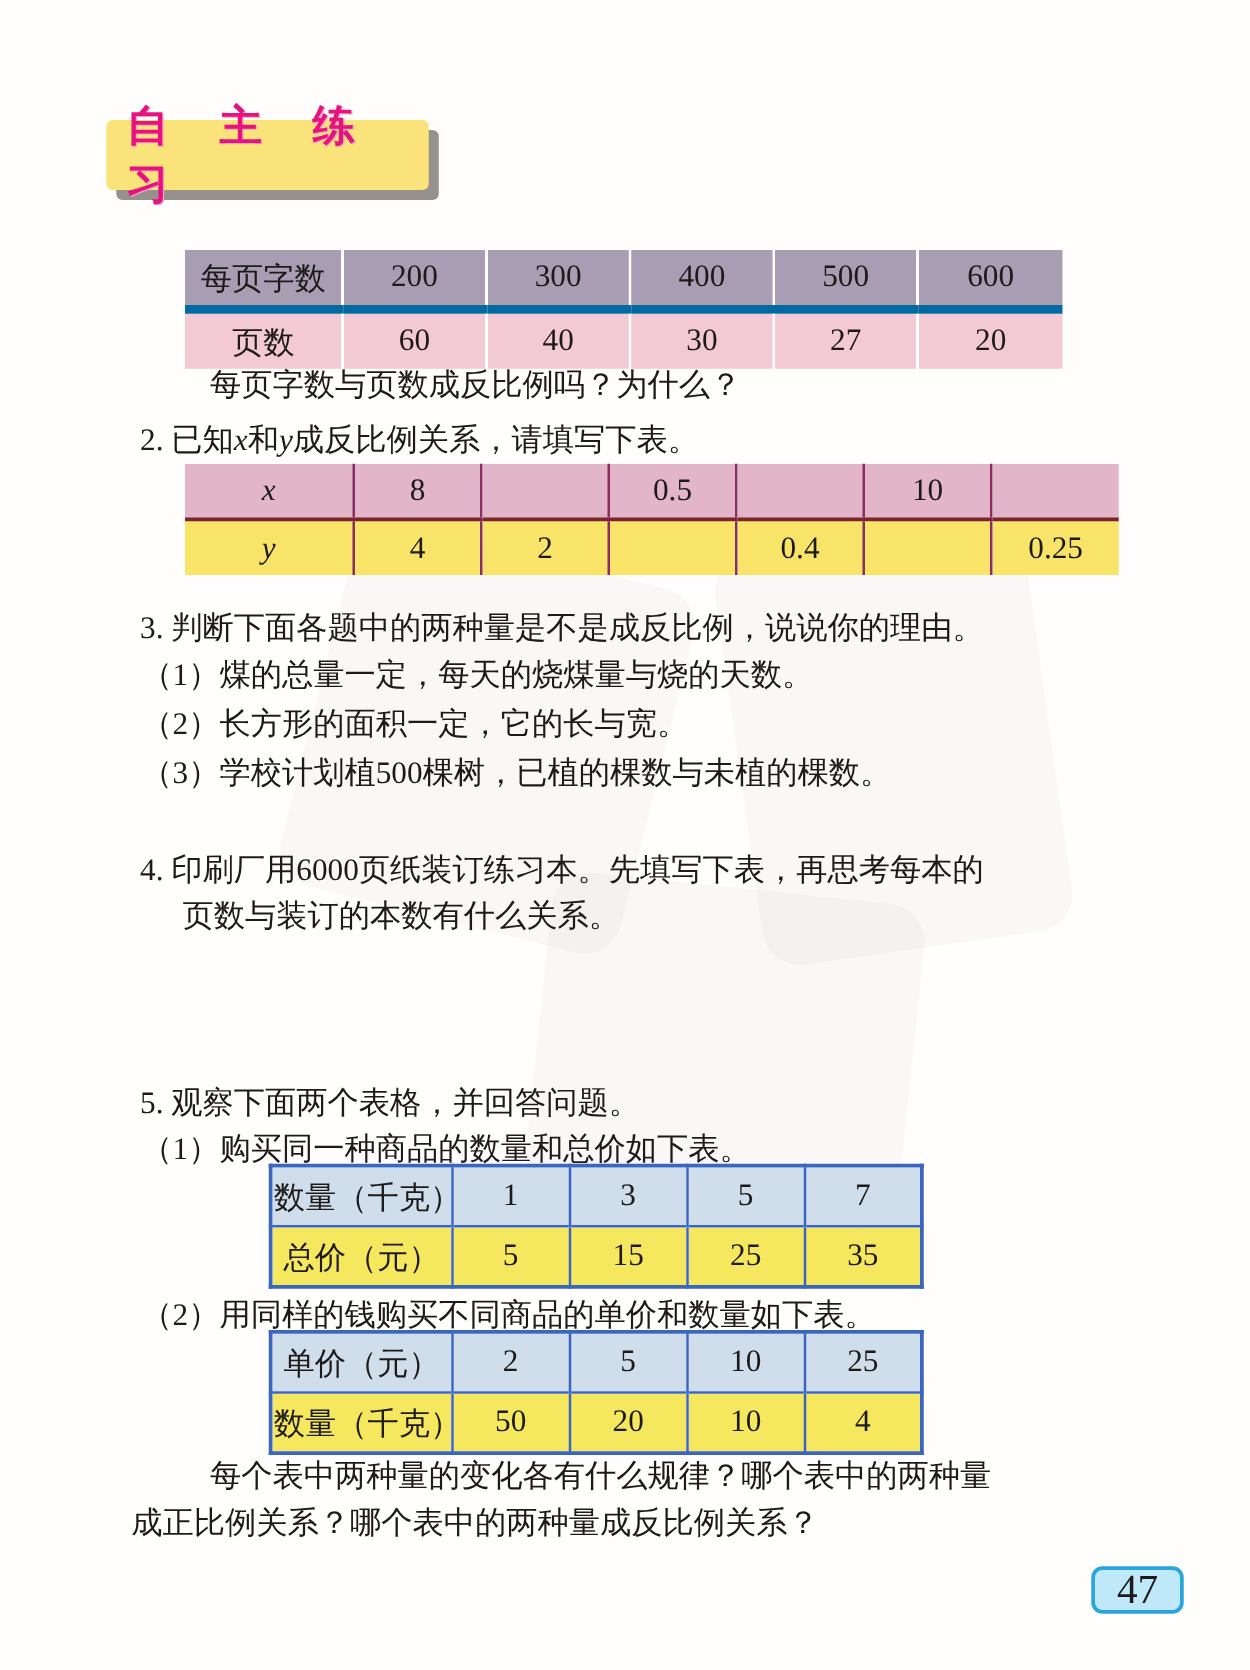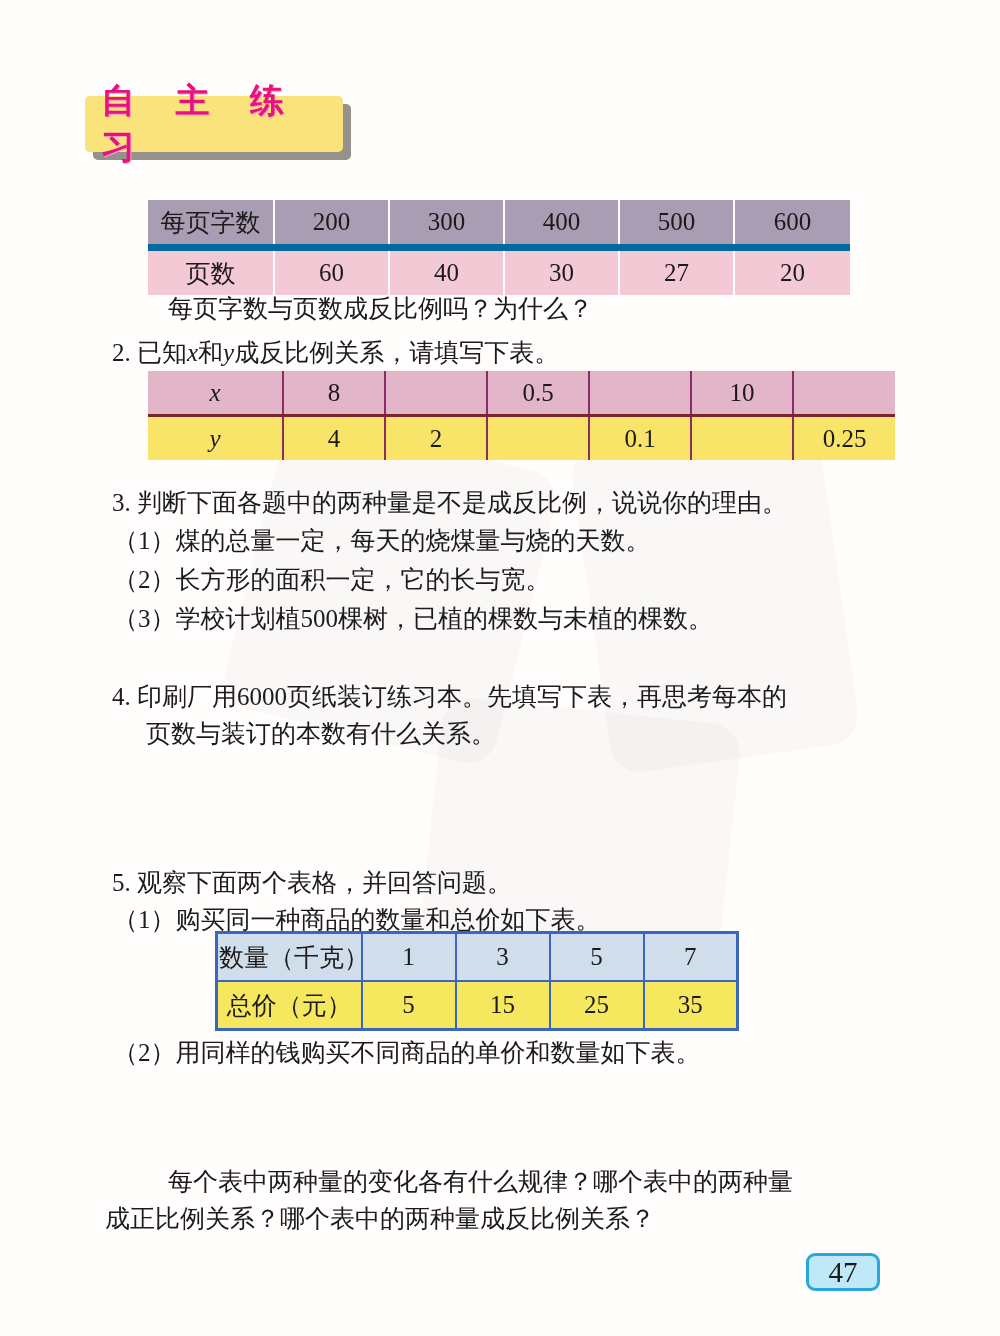--- a/index.html
+++ b/index.html
@@ -77,25 +77,25 @@
   .t5{width:521px;border:3px solid var(--t5-border);padding-left:44px;}
   .t5 td{height:44px;border-left:2px solid var(--t5-border);}
   .t5 td:first-child{border-left:none;}
   .t5 tr.r1 td{background:var(--t5-row1);}
   .t5 tr.r2 td{background:var(--t5-row2);border-top:2px solid var(--t5-border);}
   .t5a{left:215px;top:931px;}
   .t5b{left:215px;top:1064px;}
 
   
   .pagebadge{
-    left:806px;top:1253px;width:68px;height:32px;
+    left:873px;top:1253px;width:68px;height:32px;
     background:var(--pagebadge-bg);
     border:3px solid var(--pagebadge-border);border-radius:9px;
     display:flex;align-items:center;justify-content:center;
-    font-size:29px;
+    font-size:33px;
   }
 </style>
 </head>
 <body>
 
 <div class="page">
 
   <div class="wm abs" style="left:250px;top:440px;width:280px;height:300px;transform:rotate(14deg);"></div>
   <div class="wm abs" style="left:590px;top:430px;width:250px;height:330px;transform:rotate(-8deg);"></div>
   <div class="wm abs" style="left:430px;top:710px;width:300px;height:260px;transform:rotate(6deg);"></div>
@@ -158,21 +158,21 @@
       <td>0.5</td>
       <td></td>
       <td>10</td>
       <td></td>
     </tr>
     <tr class="r2">
       <td class="ivar">y</td>
       <td>4</td>
       <td>2</td>
       <td></td>
-      <td>0.1</td>
+      <td>0.4</td>
       <td></td>
       <td>0.25</td>
     </tr>
     </tbody>
   </table>
 
   <div class="abs bodytext" style="left:112px;top:486px;">3. 判断下面各题中的两种量是不是成反比例，说说你的理由。</div>
   <div class="abs bodytext" style="left:113px;top:524px;">（1）煤的总量一定，每天的烧煤量与烧的天数。</div>
   <div class="abs bodytext" style="left:113px;top:563px;">（2）长方形的面积一定，它的长与宽。</div>
   <div class="abs bodytext" style="left:113px;top:602px;">（3）学校计划植500棵树，已植的棵数与未植的棵数。</div>
@@ -205,20 +205,45 @@
       <td>5</td>
       <td>15</td>
       <td>25</td>
       <td>35</td>
     </tr>
     </tbody>
   </table>
 
   <div class="abs bodytext" style="left:113px;top:1036px;">（2）用同样的钱购买不同商品的单价和数量如下表。</div>
 
+  <table class="abs t5 t5b">
+    <colgroup>
+        <col style="width:145px">
+        <col style="width:94px">
+        <col style="width:94px">
+        <col style="width:94px">
+        <col style="width:94px">
+      </colgroup>
+    <tbody>
+    <tr class="r1">
+      <td>单价（元）</td>
+      <td>2</td>
+      <td>5</td>
+      <td>10</td>
+      <td>25</td>
+    </tr>
+    <tr class="r2">
+      <td>数量（千克）</td>
+      <td>50</td>
+      <td>20</td>
+      <td>10</td>
+      <td>4</td>
+    </tr>
+    </tbody>
+  </table>
 
   <div class="abs bodytext" style="left:105px;top:1202px;">成正比例关系？哪个表中的两种量成反比例关系？</div>
   <div class="abs bodytext" style="left:168px;top:1165px;">每个表中两种量的变化各有什么规律？哪个表中的两种量</div>
 
   <div class="abs pagebadge">
     <span>47</span>
   </div>
 
 </div>
 

